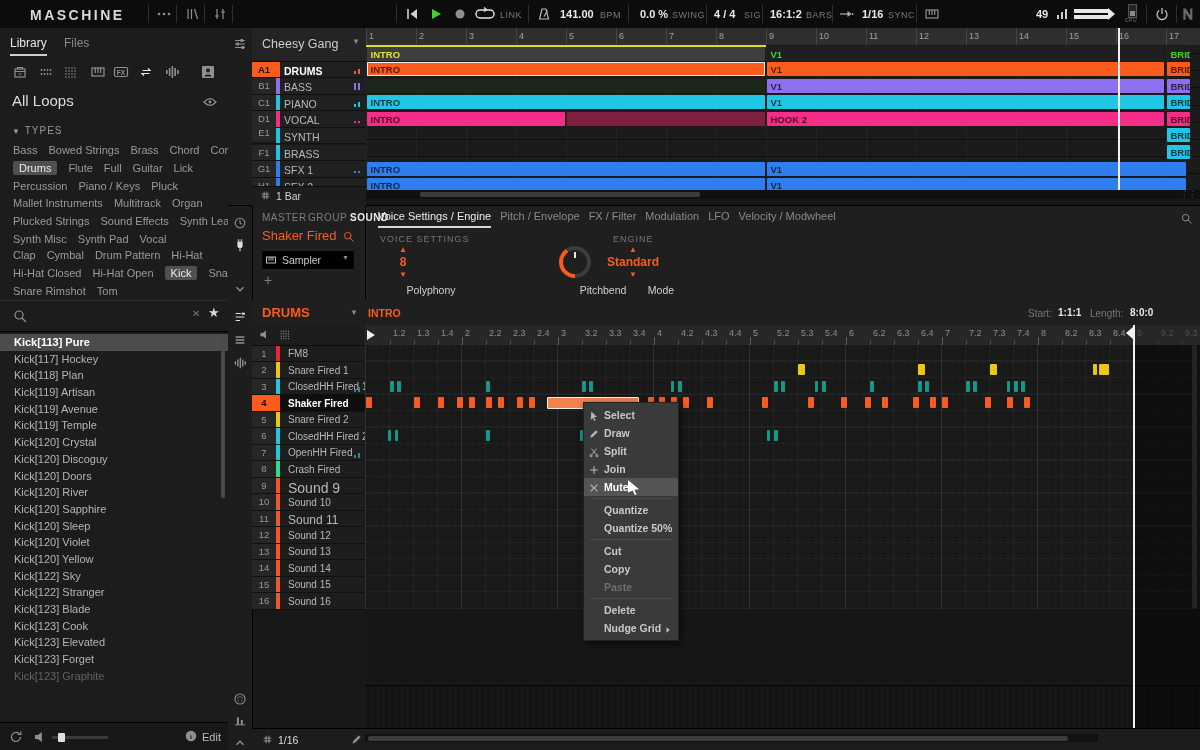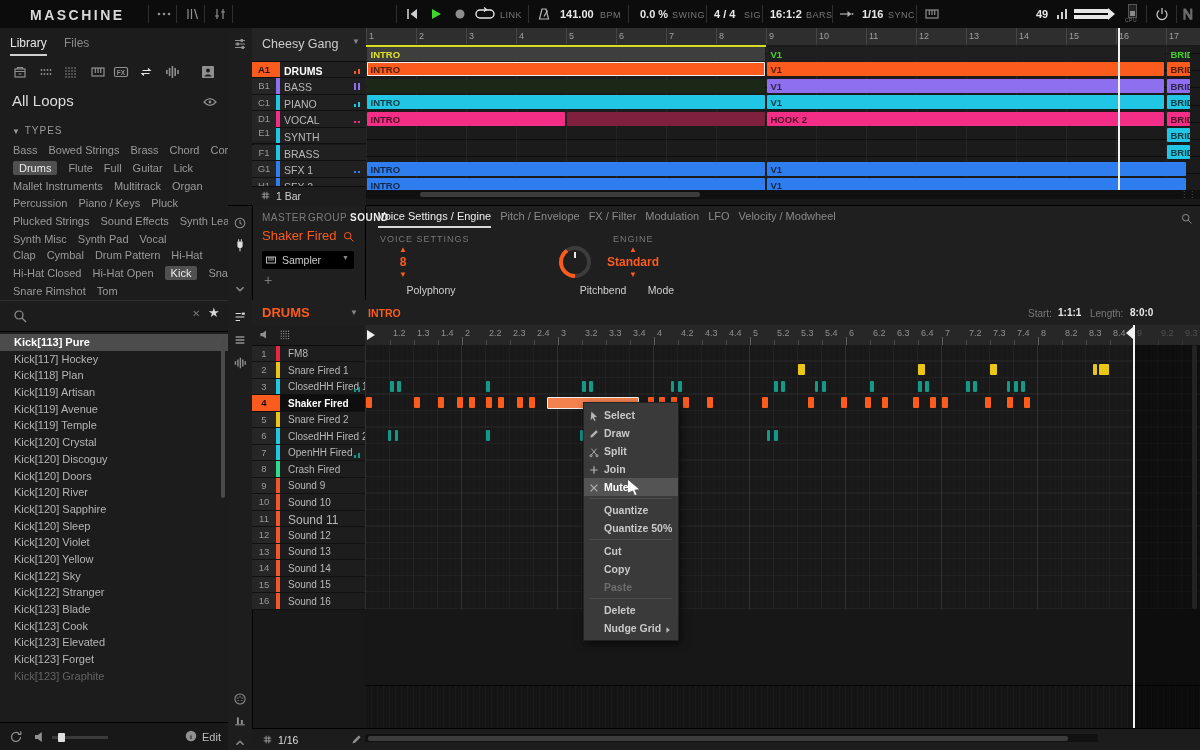--- a/index.html
+++ b/index.html
@@ -276,22 +276,22 @@
           <circle cx="8" cy="8" r="1.4" fill="currentColor" stroke="none"></circle>
         </svg>
       </span>
 
     <div class="abs" style="left:12px;top:97px;font-size:10px;letter-spacing:1px;color:#9a9a9a;">
       <span style="font-size:8px;color:#9a9a9a;">▼</span>&nbsp;<span>TYPES</span>
     </div>
     <div class="abs" style="left:13px;top:113px;width:210px;" id="type-tags">
         <div class="tagrow"><span class="tag">Bass</span><span class="tag">Bowed Strings</span><span class="tag">Brass</span><span class="tag">Chord</span><span class="tag">Combo</span></div>
         <div class="tagrow"><span class="tag sel">Drums</span><span class="tag">Flute</span><span class="tag">Full</span><span class="tag">Guitar</span><span class="tag">Lick</span></div>
+        <div class="tagrow"><span class="tag">Percussion</span><span class="tag">Piano / Keys</span><span class="tag">Pluck</span></div>
         <div class="tagrow"><span class="tag">Mallet Instruments</span><span class="tag">Multitrack</span><span class="tag">Organ</span></div>
-        <div class="tagrow"><span class="tag">Percussion</span><span class="tag">Piano / Keys</span><span class="tag">Pluck</span></div>
         <div class="tagrow"><span class="tag">Plucked Strings</span><span class="tag">Sound Effects</span><span class="tag">Synth Lead</span></div>
         <div class="tagrow"><span class="tag">Synth Misc</span><span class="tag">Synth Pad</span><span class="tag">Vocal</span></div>
       </div>
     <div class="abs" style="left:13px;top:218px;width:210px;" id="subtype-tags">
         <div class="tagrow"><span class="tag">Clap</span><span class="tag">Cymbal</span><span class="tag">Drum Pattern</span><span class="tag">Hi-Hat</span></div>
         <div class="tagrow"><span class="tag">Hi-Hat Closed</span><span class="tag">Hi-Hat Open</span><span class="tag sel">Kick</span><span class="tag">Snare</span></div>
         <div class="tagrow"><span class="tag">Snare Rimshot</span><span class="tag">Tom</span></div>
       </div>
 
     <div class="abs" style="left:0;top:272px;width:228px;height:1px;background:#2e2e2e;"></div>
@@ -706,21 +706,21 @@
           <div style="position:absolute;left:0;bottom:0;width:2px;height:2.5px;background:#12998a"></div>
           <div style="position:absolute;left:4px;bottom:0;width:2px;height:5px;background:#12998a"></div>
         </div>
         <div class="srow" style="top: 161px; height: 15.5px;"></div>
         <div class="lanenum" style="top: 161px; height: 15.5px; line-height: 15.5px;">8</div>
         <div class="lanestripe" style="top: 161px; height: 15.5px; background: rgb(42, 222, 142);"></div>
         <div class="lanename" style="top: 163.5px; left: 60px; font-size: 10px;">Crash Fired</div>
         <div class="srow" style="top: 177.5px; height: 15.5px;"></div>
         <div class="lanenum" style="top: 177.5px; height: 15.5px; line-height: 15.5px;">9</div>
         <div class="lanestripe" style="top: 177.5px; height: 15.5px; background: rgb(242, 87, 42);"></div>
-        <div class="lanename" style="top: 180px; left: 60px; font-size: 10px;">Sound 9</div>
+        <div class="lanename" style="top: 180px; left: 60px; font-size: 14px;">Sound 9</div>
         <div class="srow" style="top: 194px; height: 15.5px;"></div>
         <div class="lanenum" style="top: 194px; height: 15.5px; line-height: 15.5px;">10</div>
         <div class="lanestripe" style="top: 194px; height: 15.5px; background: rgb(242, 87, 42);"></div>
         <div class="lanename" style="top: 196.5px; left: 60px; font-size: 10px;">Sound 10</div>
         <div class="srow" style="top: 210.5px; height: 15.5px;"></div>
         <div class="lanenum" style="top: 210.5px; height: 15.5px; line-height: 15.5px;">11</div>
         <div class="lanestripe" style="top: 210.5px; height: 15.5px; background: rgb(242, 87, 42);"></div>
         <div class="lanename" style="top: 213px; left: 60px; font-size: 12px;">Sound 11</div>
         <div class="srow" style="top: 227px; height: 15.5px;"></div>
         <div class="lanenum" style="top: 227px; height: 15.5px; line-height: 15.5px;">12</div>

